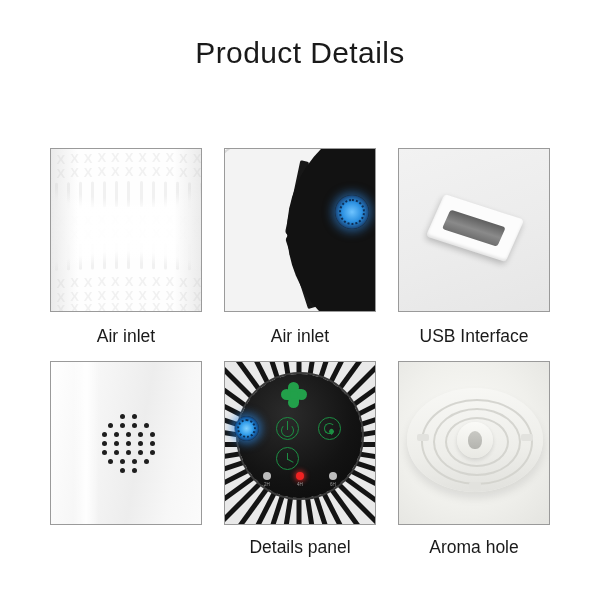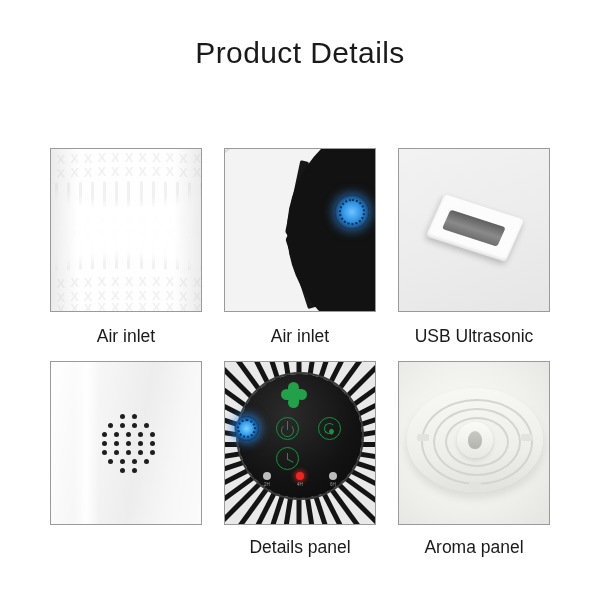--- a/index.html
+++ b/index.html
@@ -614,21 +614,21 @@
         <div class="caption">Air inlet</div>
       </div>
 
       <div class="cell">
         <div class="thumb">
           <div class="usb-bg"></div>
           <div class="usb-port">
             <div class="usb-slot"></div>
           </div>
         </div>
-        <div class="caption">USB Ultrasonic</div>
+        <div class="caption">USB Interface</div>
       </div>
 
     </div>
 
     <div class="row row2">
 
       <div class="cell">
         <div class="thumb">
           <div class="ultra-bg"></div>
           <div class="ultra-gloss"></div>
@@ -762,18 +762,18 @@
             <div class="tray-ring tray-r2"></div>
             <div class="tray-ring tray-r3"></div>
             <div class="tray-notch" style="left:10px;  top:46px;"></div>
             <div class="tray-notch" style="left:114px; top:46px;"></div>
             <div class="tray-notch" style="left:62px;  top:94px;"></div>
             <div class="tray-hub">
               <div class="tray-hole"></div>
             </div>
           </div>
         </div>
-        <div class="caption">Aroma panel</div>
+        <div class="caption">Aroma hole</div>
       </div>
 
     </div>
   </div>
 </div>
 
 </body></html>

